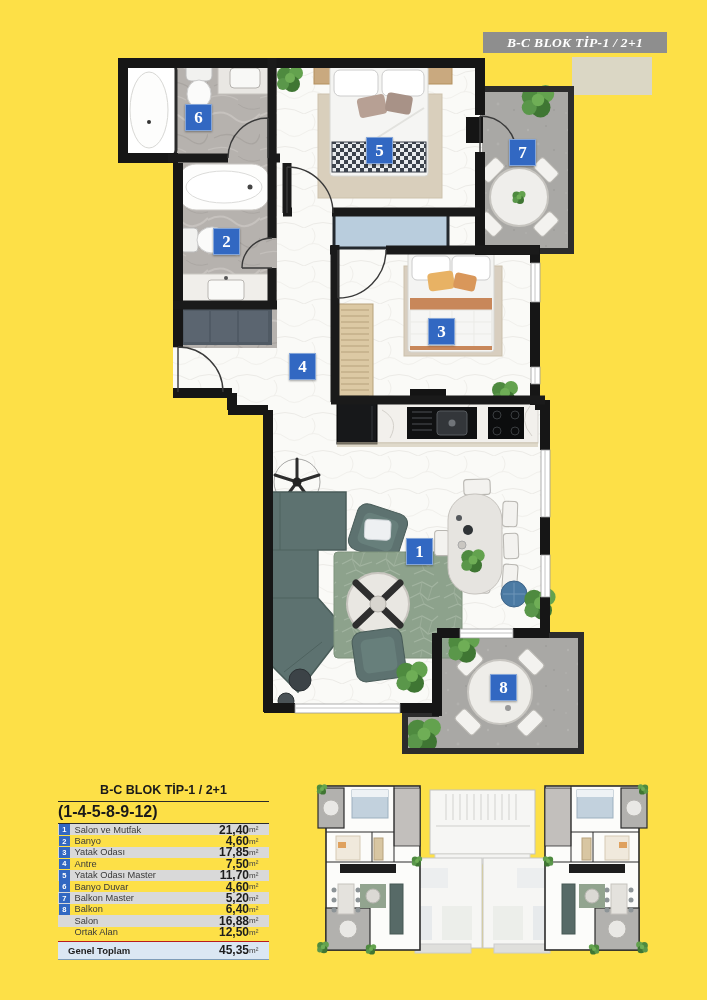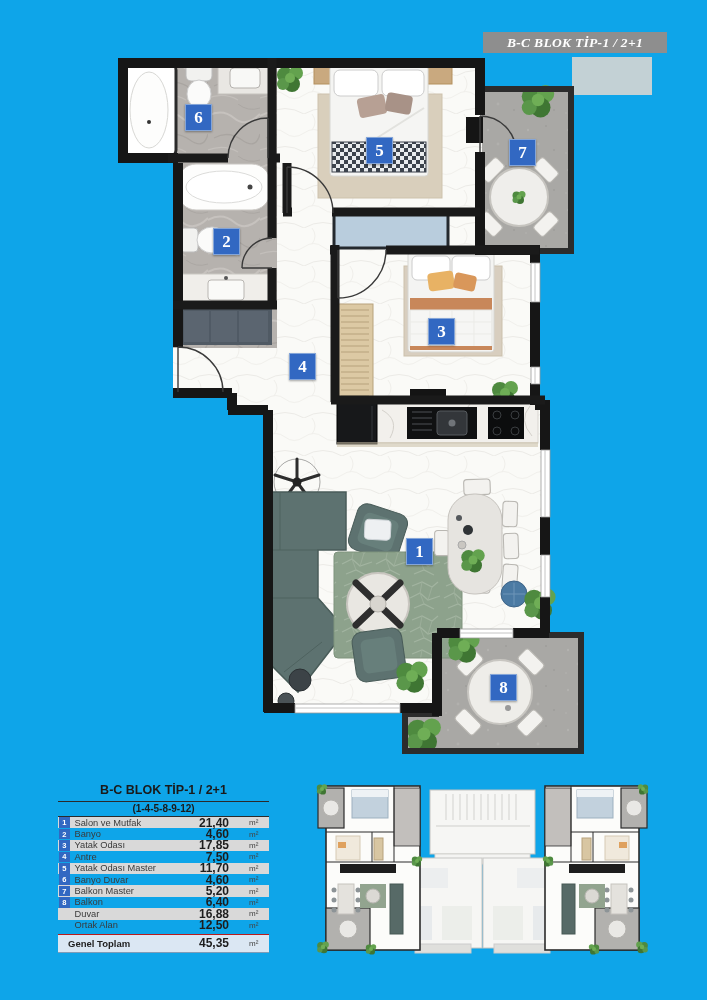--- a/index.html
+++ b/index.html
@@ -1,40 +1,40 @@
 <!DOCTYPE html>
 <html><head>
 <meta charset="utf-8">
 <style>
   html,body{margin:0;padding:0;background:#ffffff;}
-  .canvas{position:relative;width:707px;height:1000px;background:#0ea5e9;overflow:hidden;
+  .canvas{position:relative;width:707px;height:1000px;background:#fde047;overflow:hidden;
           font-family:"Liberation Sans",sans-serif;}
   svg.plan{position:absolute;left:0;top:0;width:707px;height:1000px;}
   
   .plan-title{position:absolute;left:483px;top:32px;width:184px;height:21px;background:#8e8e8e;
     color:#fff;display:flex;align-items:center;justify-content:center;
     font:italic bold 13.5px "Liberation Serif",serif;letter-spacing:.3px;}
   
   .badge{position:absolute;width:27px;height:27px;box-sizing:border-box;display:flex;align-items:center;
     justify-content:center;font:600 17px "Liberation Serif",serif;color:#fff;background:#3268c2;
     border:1px solid #84a5d8;box-shadow:0 1px 2px rgba(0,0,0,.35);}
   
   .legend{position:absolute;left:58px;top:781px;width:211px;}
   .legend-header{text-align:center;font-weight:bold;font-size:12.5px;color:#1a1a1a;
     padding:2px 0 4px;border-bottom:1.6px solid #2a2a2a;}
-  .legend-sub{text-align:center;font-weight:bold;font-size:10px;color:#1a1a1a;
+  .legend-sub{text-align:left;font-weight:bold;font-size:16px;color:#1a1a1a;
     padding:1px 0 2px;border-bottom:1.6px solid #2a2a2a;}
   .lrow{display:flex;align-items:center;height:11.4px;}
   .lrows .lrow:nth-child(odd){background:#d9d9d9;}
   .lnum{width:10.5px;height:10.5px;margin:0 5px 0 1px;background:#3268c2;color:#fff;font-size:7.5px;
     display:flex;align-items:center;justify-content:center;font-weight:bold;flex:none;}
   .lnum.empty{background:transparent;}
   .llabel{flex:1;font-size:9.3px;color:#3a3a3a;}
   .lval{width:34px;text-align:right;font-size:12px;font-weight:bold;color:#1d1d1d;}
-  .lunit{width:20px;font-size:8px;color:#444;padding-left:20px;}
+  .lunit{width:20px;font-size:8px;color:#444;padding-left:0;}
   .ltotal{display:flex;align-items:center;height:17px;margin-top:3px;background:#dbe7f3;
     border-top:1px solid #b91c1c;border-bottom:1px solid #7e9cb8;}
   .ltotal .llabel{padding-left:10px;font-weight:bold;font-size:9.5px;color:#222;}
 </style>
 </head>
 <body>
 
 <div class="canvas">
 
 <svg class="plan" viewBox="0 0 707 1000">
@@ -361,21 +361,21 @@
           <span class="lunit">m²</span>
         </div>
         <div class="lrow">
           <span class="lnum">8</span>
           <span class="llabel">Balkon</span>
           <span class="lval">6,40</span>
           <span class="lunit">m²</span>
         </div>
         <div class="lrow">
           <span class="lnum empty"></span>
-          <span class="llabel">Duvar</span>
+          <span class="llabel">Salon</span>
           <span class="lval">16,88</span>
           <span class="lunit">m²</span>
         </div>
         <div class="lrow">
           <span class="lnum empty"></span>
           <span class="llabel">Ortak Alan</span>
           <span class="lval">12,50</span>
           <span class="lunit">m²</span>
         </div>
       </div>

